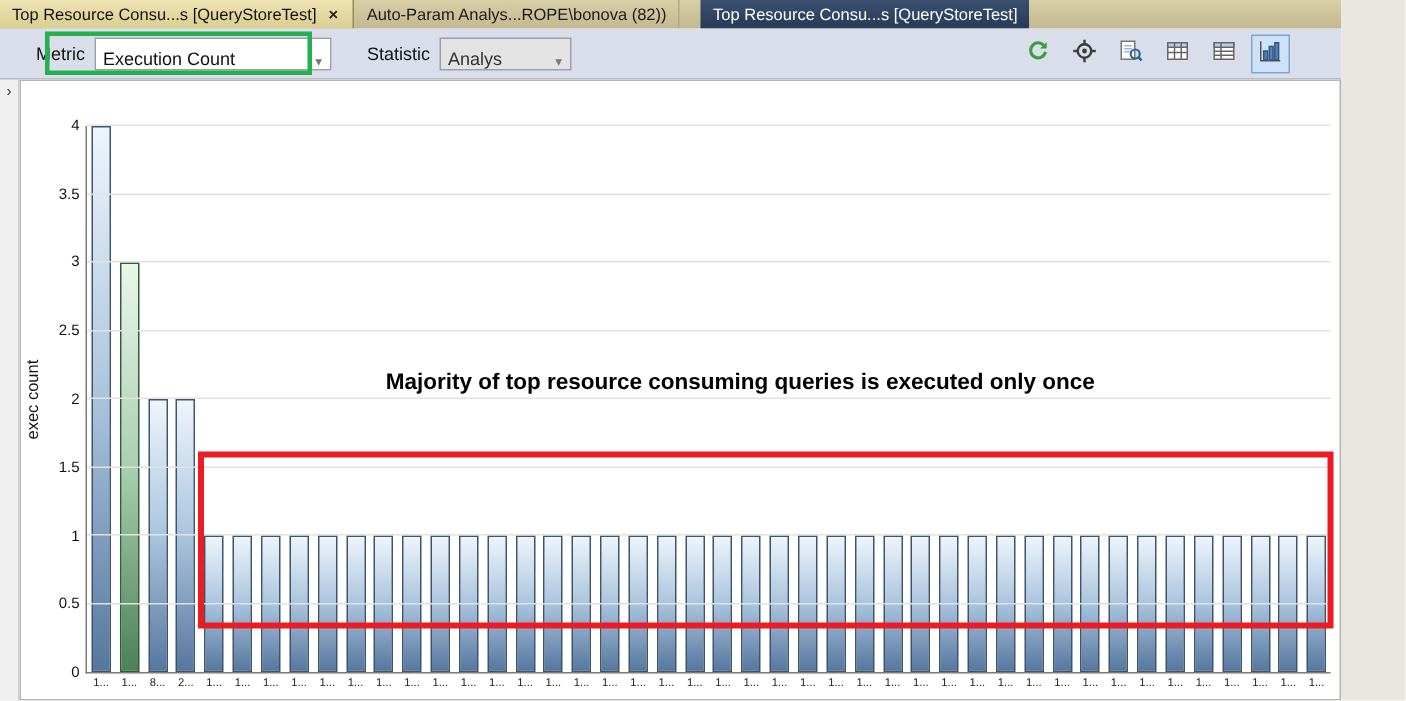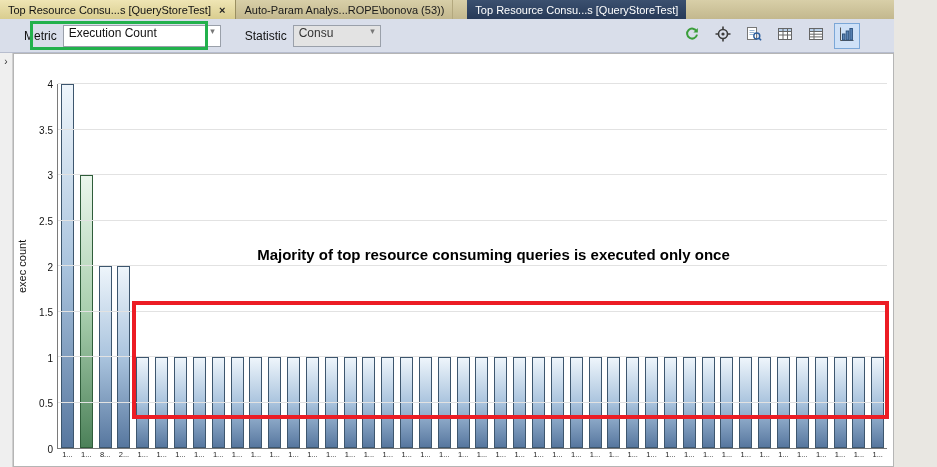--- a/index.html
+++ b/index.html
@@ -14,21 +14,21 @@
   .tab.inactive { color:#1a1a1a; border-right:1px solid #b3a87e; }
   .tab.dark { background:linear-gradient(#3b506f,#273a58); color:#fff; margin-left:14px; }
   .tab .close { font-weight:bold; font-size:11px; color:#222; padding:0 2px; }
 
   
   .header { height:29px; background:#203150; color:#fff; display:flex; align-items:center; padding:0 9px; font-size:13px; flex:0 0 auto; }
 
   
   .toolbar { height:34px; background:#d9deea; border-bottom:1px solid #b7bdce; display:flex; align-items:center; padding:0 24px; gap:6px; position:relative; flex:0 0 auto; }
   .tb-label { font-size:12px; color:#111; }
-  .dropdown { height:22px; border:1px solid #9aa0aa; background:#fff; display:flex; align-items:flex-start; padding:0 5px; font-size:12px; color:#111; cursor:default; }
+  .dropdown { height:22px; border:1px solid #9aa0aa; background:#fff; display:flex; align-items:flex-end; padding:0 5px; font-size:12px; color:#111; cursor:default; }
   .dropdown .chev { margin-left:auto; color:#777; font-size:9px; padding-left:6px; }
   .dd-metric { width:158px; }
   .dd-stat { width:88px; background:#e3e3e3; color:#333; margin-right:4px; }
   .green-annot { position:absolute; left:30px; top:2px; width:178px; height:29px; border:3px solid #22b14c; pointer-events:none; z-index:10; }
   .tb-buttons { margin-left:auto; display:flex; align-items:center; gap:5px; padding-right:10px; }
   .tb-btn { width:26px; height:26px; display:flex; align-items:center; justify-content:center; border:1px solid transparent; background:transparent; cursor:pointer; }
   .tb-btn.selected { background:#cfe1f7; border:1px solid #7ba7d7; }
 
   
   .content { flex:1 1 auto; display:flex; min-height:0; }
@@ -59,37 +59,37 @@
 <body>
 
 <div class="window">
 
   <div class="tabstrip">
     <div class="tab active">
       <span>Top Resource Consu...s [QueryStoreTest]</span>
       <span class="close">×</span>
     </div>
     <div class="tab inactive">
-      <span>Auto-Param Analys...ROPE\bonova (53))</span>
+      <span>Auto-Param Analys...ROPE\bonova (82))</span>
     </div>
     <div class="tab dark">
       <span>Top Resource Consu...s [QueryStoreTest]</span>
     </div>
   </div>
 
 
   <div class="toolbar">
     <span class="tb-label">Metric</span>
     <div class="dropdown dd-metric">
       <span>Execution Count</span>
       <span class="chev">▾</span>
     </div>
     <span class="tb-label" style="margin-left:18px;">Statistic</span>
     <div class="dropdown dd-stat">
-      <span>Consu</span>
+      <span>Analys</span>
       <span class="chev">▾</span>
     </div>
 
     <div class="green-annot"></div>
 
     <div class="tb-buttons">
       <button class="tb-btn">
         <span>
           <svg width="16" height="16" viewBox="0 0 16 16">
               <path d="M12.6 5.4A5 5 0 1 0 13 8.6" fill="none" stroke="#3a9e3a" stroke-width="2"></path>

